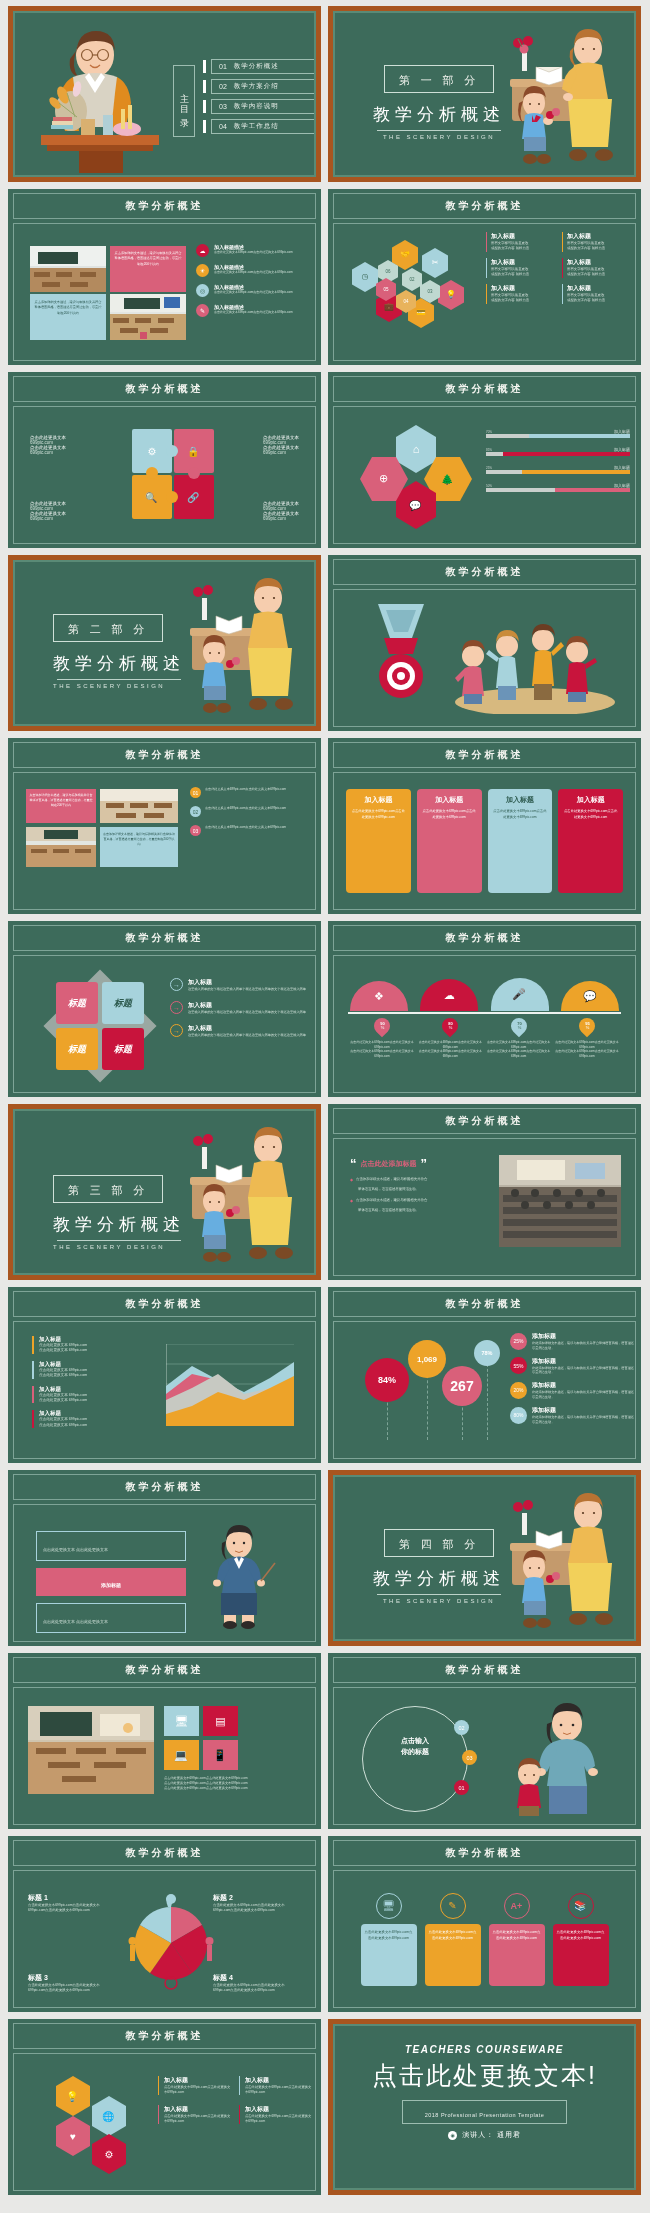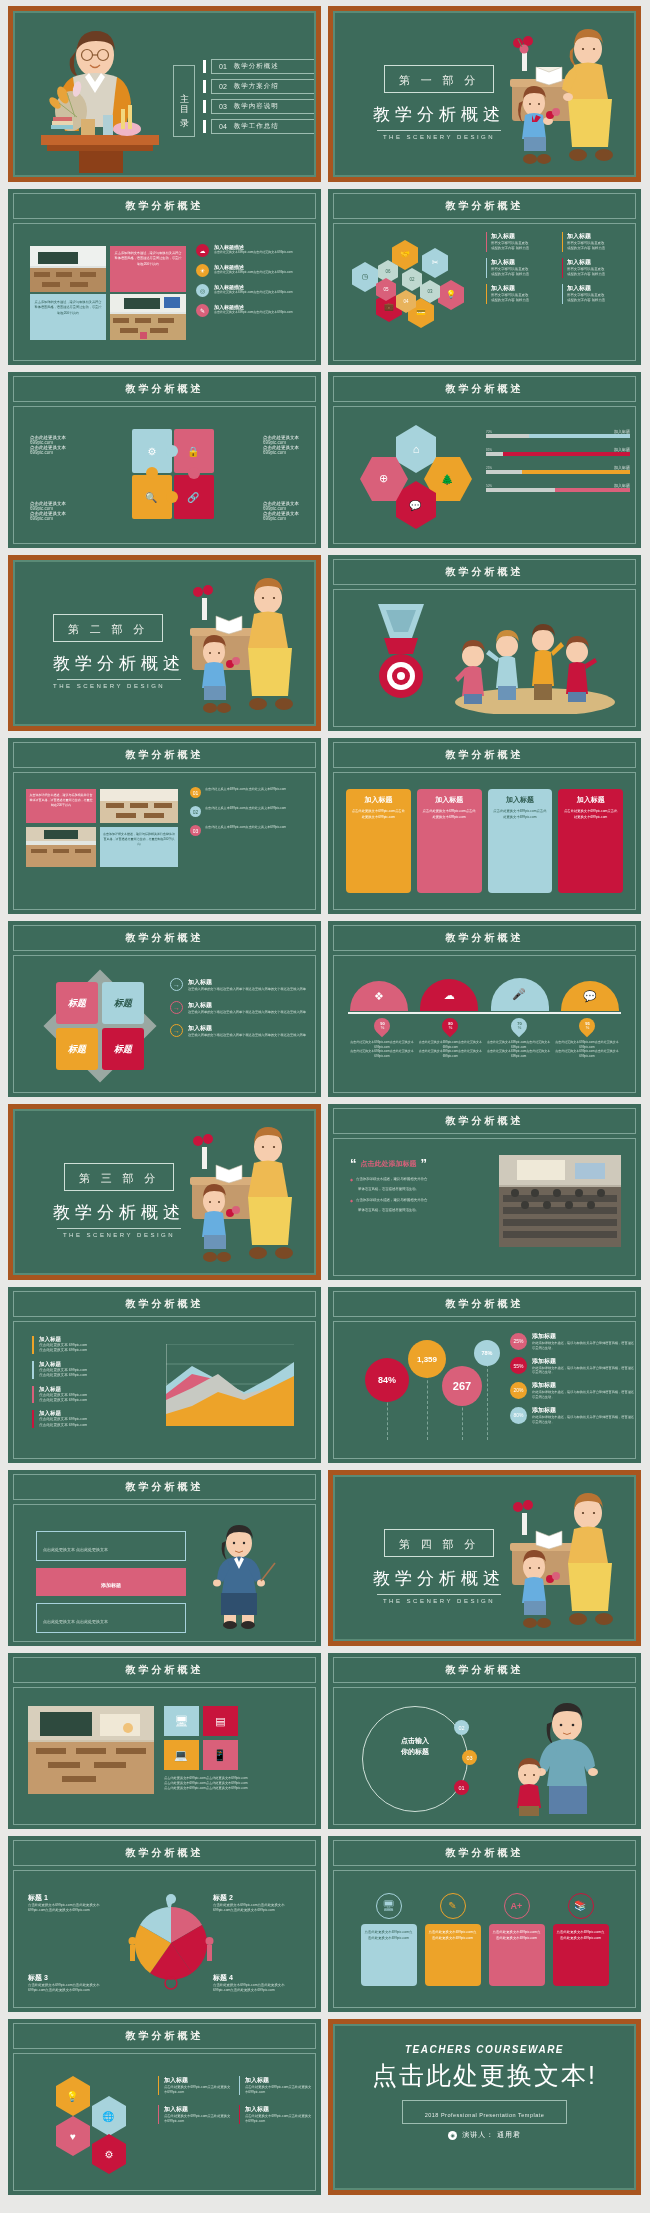--- a/index.html
+++ b/index.html
@@ -678,21 +678,21 @@
             </div>
           <div class="mini" style="font-size:3px;">点击此处更换文本699pic.com点击此处更换文本699pic.com</div>
           <div class="mini" style="font-size:3px;">点击此处更换文本699pic.com点击此处更换文本699pic.com</div>
         </div>
       </div>
     </div>
   </div>
 
   <div class="slide framed">
     <div class="board">
-      <div class="abs" style="left:38px;top:52px;text-align:center;">
+      <div class="abs" style="left:38px;top:64px;">
         <div class="sec-box"><span>第 三 部 分</span></div>
         <div class="sec-main" style="margin-top:10px;">教学分析概述</div>
         <div class="rule" style="margin:4px 4px 3px 4px;"></div>
         <div class="sec-sub">THE SCENERY DESIGN</div>
       </div>
       <svg class="abs" style="right:6px;bottom:0;" width="150" height="150">
         <rect x="34" y="58" width="72" height="38" rx="3" fill="#c49a6c"></rect>
         <rect x="32" y="54" width="76" height="8" rx="2" fill="#d8ae7c"></rect>
         <path d="M58 42 l13 5 l13-5 l0 14 l-13 4 l-13-4z" fill="#fff" stroke="#c8c0ad" stroke-width=".6"></path>
         <rect x="44" y="24" width="5" height="22" fill="#f2f2ee"></rect>
@@ -813,22 +813,22 @@
     <div class="hdr">
         <span class="t">教学分析概述</span>
       </div>
     <div class="body-area">
       <div class="abs" style="left:18px;top:12px;width:150px;height:112px;">
         <div class="abs" style="left:35px;top:44px;width:1px;height:62px;border-left:1px dashed #7ea497;"></div>
         <div class="abs" style="left:75px;top:36px;width:1px;height:70px;border-left:1px dashed #7ea497;"></div>
         <div class="abs" style="left:110px;top:44px;width:1px;height:62px;border-left:1px dashed #7ea497;"></div>
         <div class="abs" style="left:135px;top:30px;width:1px;height:76px;border-left:1px dashed #7ea497;"></div>
         <div class="abs circ" style="left:13px;top:24px;width:44px;height:44px;background:#c8143c;font-size:9px;font-weight:bold;">84%</div>
-        <div class="abs circ" style="left:56px;top:6px;width:38px;height:38px;background:#eda329;font-size:8px;font-weight:bold;">1,359</div>
-        <div class="abs circ" style="left:90px;top:32px;width:40px;height:40px;background:#d9607a;font-size:11px;font-weight:bold;">267</div>
+        <div class="abs circ" style="left:56px;top:6px;width:38px;height:38px;background:#eda329;font-size:8px;font-weight:bold;">1,069</div>
+        <div class="abs circ" style="left:90px;top:32px;width:40px;height:40px;background:#d9607a;font-size:14px;font-weight:bold;">267</div>
         <div class="abs circ" style="left:122px;top:6px;width:26px;height:26px;background:#a7d3dc;font-size:5.5px;font-weight:bold;color:#fff;">78%</div>
       </div>
       <div class="abs" style="left:176px;top:10px;width:124px;">
         <div class="row" style="margin-bottom:6px;align-items:center;">
           <div class="circ" style="width:17px;height:17px;background:#d9607a;font-size:5px;flex:0 0 auto;margin-right:5px;">25%</div>
           <div>
               <div style="color:#fff;font-size:6px;font-weight:bold;">添加标题</div>
           <div class="mini" style="font-size:3.2px;">此处添加详细文本描述，建议与标题相关并符合整体语言风格，语言描述尽量简洁生动。</div>
             </div>
         </div>

